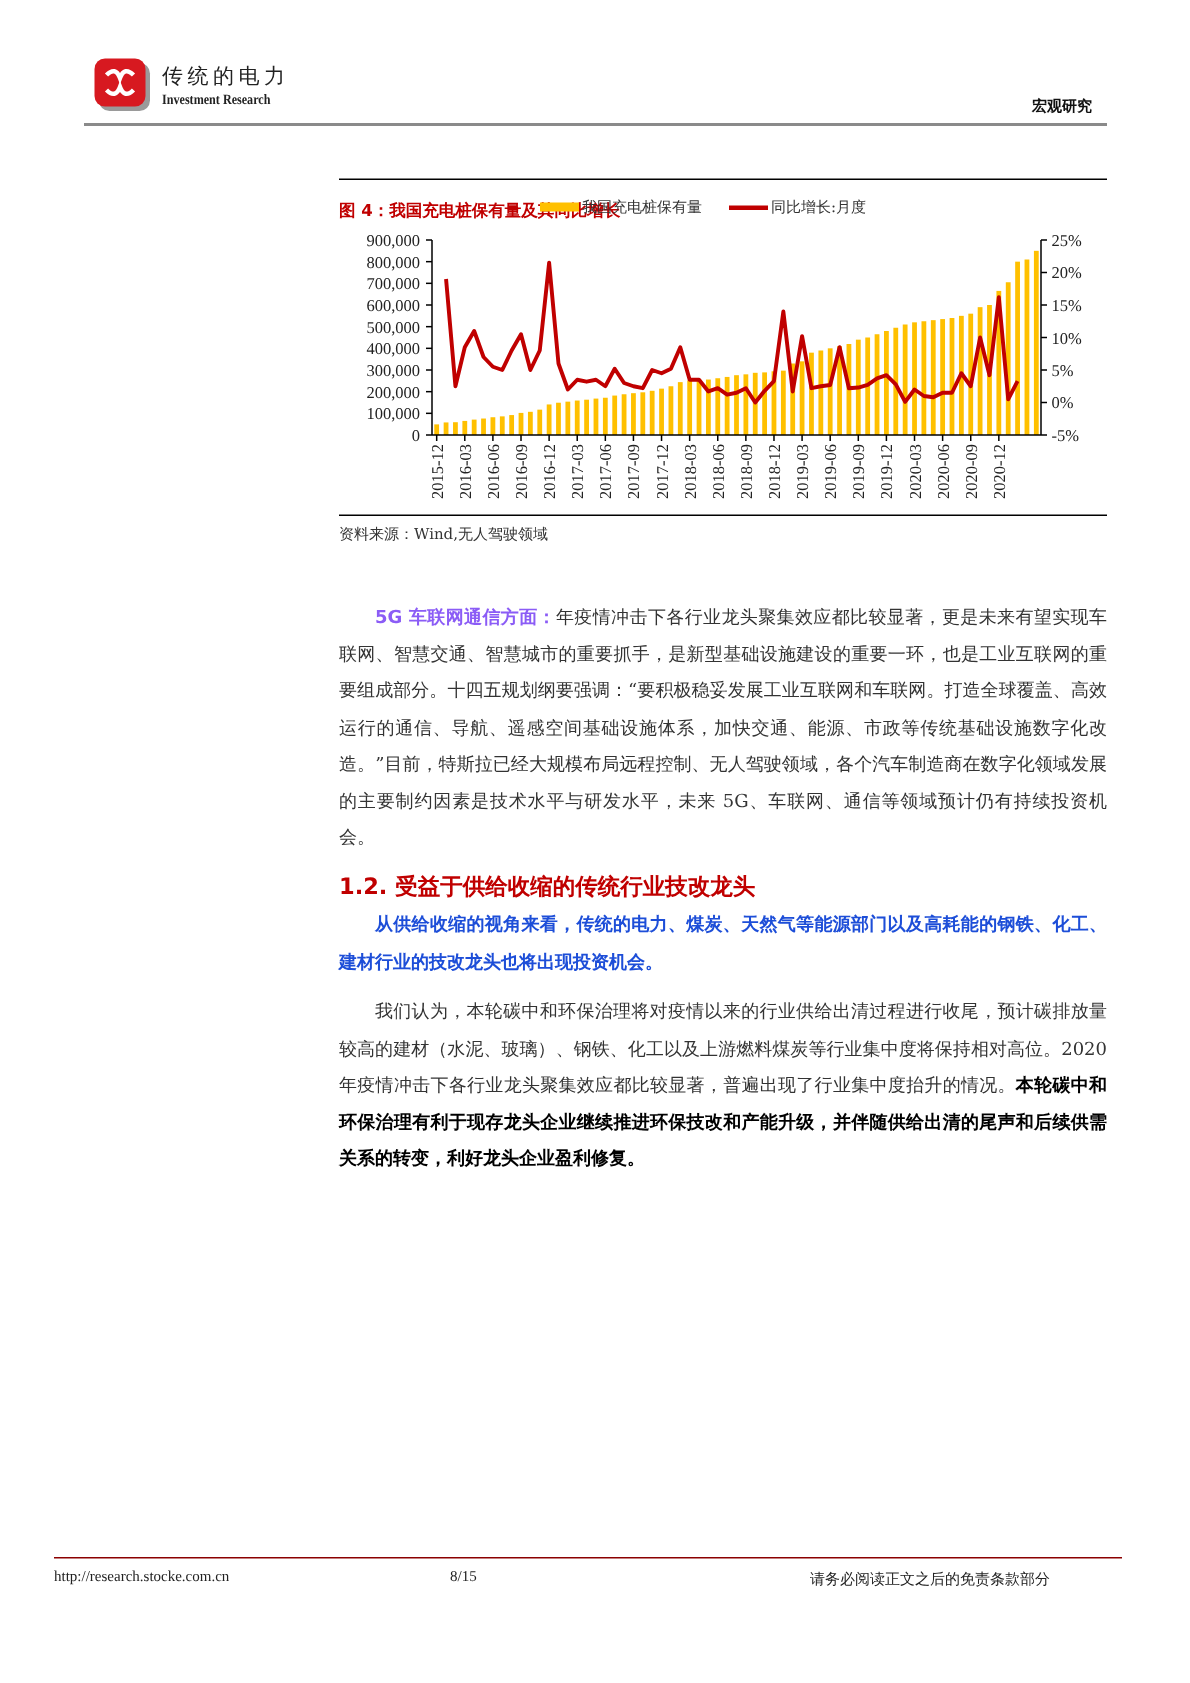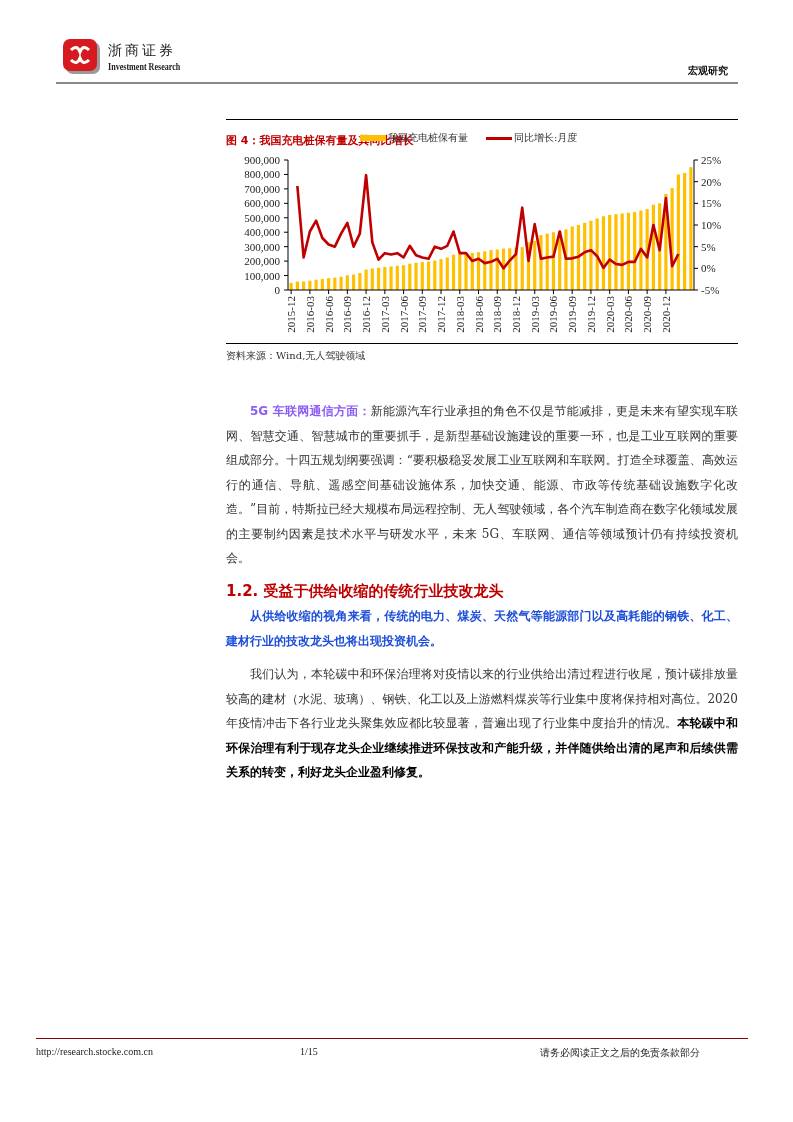--- a/index.html
+++ b/index.html
@@ -43,21 +43,21 @@
 </head>
 <body>
 
 <div class="header">
   <svg class="logo-mark" viewBox="0 0 40 38">
     <rect x="4" y="4" width="34" height="32" rx="7" fill="#9a9a9a"></rect>
     <rect x="1" y="1" width="34" height="32" rx="7" fill="#d71920"></rect>
     <path d="M9 12 q6 -6 9 2 q3 -8 9 -2" stroke="#fff" stroke-width="3" fill="none"></path>
     <path d="M9 22 q6 6 9 -2 q3 8 9 2" stroke="#fff" stroke-width="3" fill="none"></path>
   </svg>
-  <div class="logo-cn">浙商证券</div>
+  <div class="logo-cn">传统的电力</div>
   <div class="logo-en">Investment Research</div>
   <div class="header-right">宏观研究</div>
 </div>
 <div class="header-rule"></div>
 
 <div class="fig-title">图 4：我国充电桩保有量及其同比增长</div>
 <div class="fig-rule-top"></div>
 
 <div class="legend">
   <span class="legend-item">
@@ -215,27 +215,27 @@
     <line x1="421.15384615384613" y1="142" x2="421.15384615384613" y2="146" stroke="#000"></line>
     <text x="0" y="0" text-anchor="end" font-size="11" font-family="Liberation Serif, serif" fill="#222" transform="translate(425.15,148) rotate(-90)">2020-09</text>
     <line x1="439.89230769230767" y1="142" x2="439.89230769230767" y2="146" stroke="#000"></line>
     <text x="0" y="0" text-anchor="end" font-size="11" font-family="Liberation Serif, serif" fill="#222" transform="translate(443.89,148) rotate(-90)">2020-12</text>
   </svg>
 
 <div class="fig-rule-bottom"></div>
 <div class="source">资料来源：Wind,无人驾驶领域</div>
 
 <div class="para p1">
-  <span class="lead">5G 车联网通信方面：</span><span>新能源汽车行业承担的角色不仅是节能减排，更是未来有望实现车联网、智慧交通、智慧城市的重要抓手，是新型基础设施建设的重要一环，也是工业互联网的重要组成部分。十四五规划纲要强调：“要积极稳妥发展工业互联网和车联网。打造全球覆盖、高效运行的通信、导航、遥感空间基础设施体系，加快交通、能源、市政等传统基础设施数字化改造。”目前，特斯拉已经大规模布局远程控制、无人驾驶领域，各个汽车制造商在数字化领域发展的主要制约因素是技术水平与研发水平，未来 5G、车联网、通信等领域预计仍有持续投资机会。</span>
+  <span class="lead">5G 车联网通信方面：</span><span>年疫情冲击下各行业龙头聚集效应都比较显著，更是未来有望实现车联网、智慧交通、智慧城市的重要抓手，是新型基础设施建设的重要一环，也是工业互联网的重要组成部分。十四五规划纲要强调：“要积极稳妥发展工业互联网和车联网。打造全球覆盖、高效运行的通信、导航、遥感空间基础设施体系，加快交通、能源、市政等传统基础设施数字化改造。”目前，特斯拉已经大规模布局远程控制、无人驾驶领域，各个汽车制造商在数字化领域发展的主要制约因素是技术水平与研发水平，未来 5G、车联网、通信等领域预计仍有持续投资机会。</span>
 </div>
 
 <div class="section-h">1.2. 受益于供给收缩的传统行业技改龙头</div>
 
 <div class="para p2">从供给收缩的视角来看，传统的电力、煤炭、天然气等能源部门以及高耗能的钢铁、化工、建材行业的技改龙头也将出现投资机会。</div>
 
 <div class="para p3">
   <span>我们认为，本轮碳中和环保治理将对疫情以来的行业供给出清过程进行收尾，预计碳排放量较高的建材（水泥、玻璃）、钢铁、化工以及上游燃料煤炭等行业集中度将保持相对高位。2020 年疫情冲击下各行业龙头聚集效应都比较显著，普遍出现了行业集中度抬升的情况。</span><b>本轮碳中和环保治理有利于现存龙头企业继续推进环保技改和产能升级，并伴随供给出清的尾声和后续供需关系的转变，利好龙头企业盈利修复。</b>
 </div>
 
 <div class="footer-rule"></div>
 <a class="footer-left">http://research.stocke.com.cn</a>
-<div class="footer-mid">1/15</div>
+<div class="footer-mid">8/15</div>
 <div class="footer-right">请务必阅读正文之后的免责条款部分</div>
 
 </body></html>

